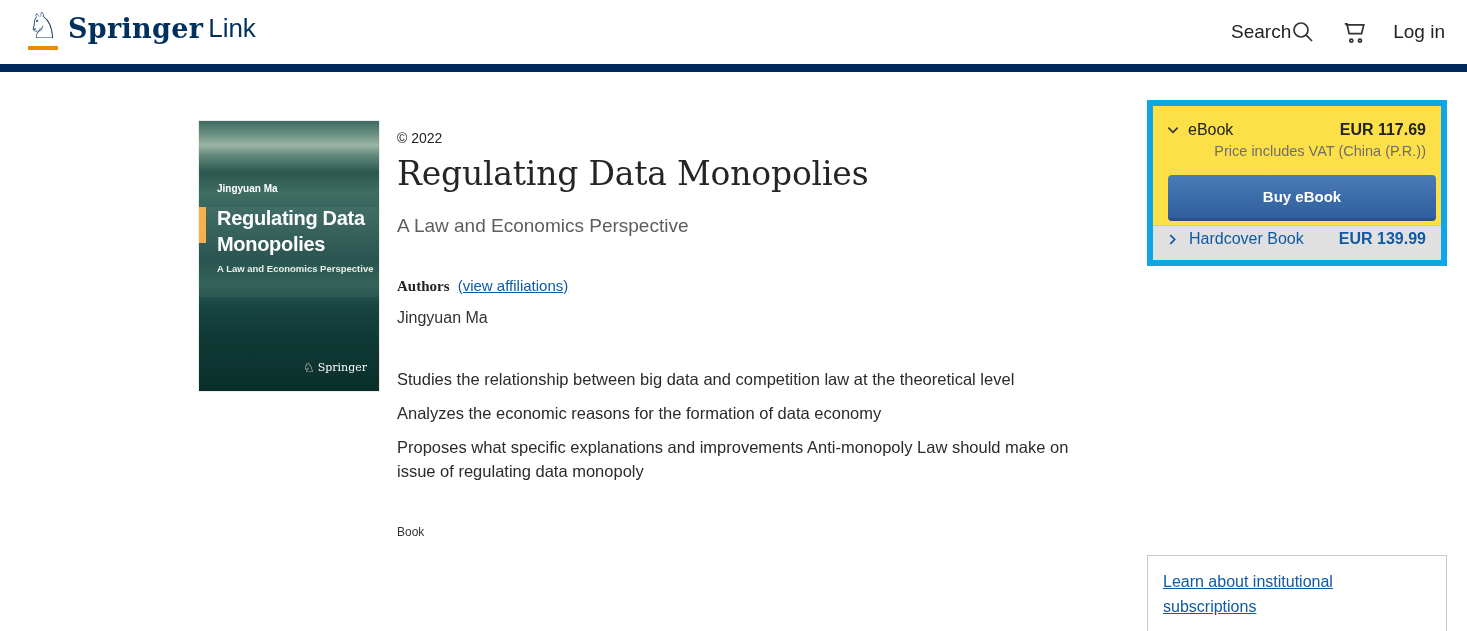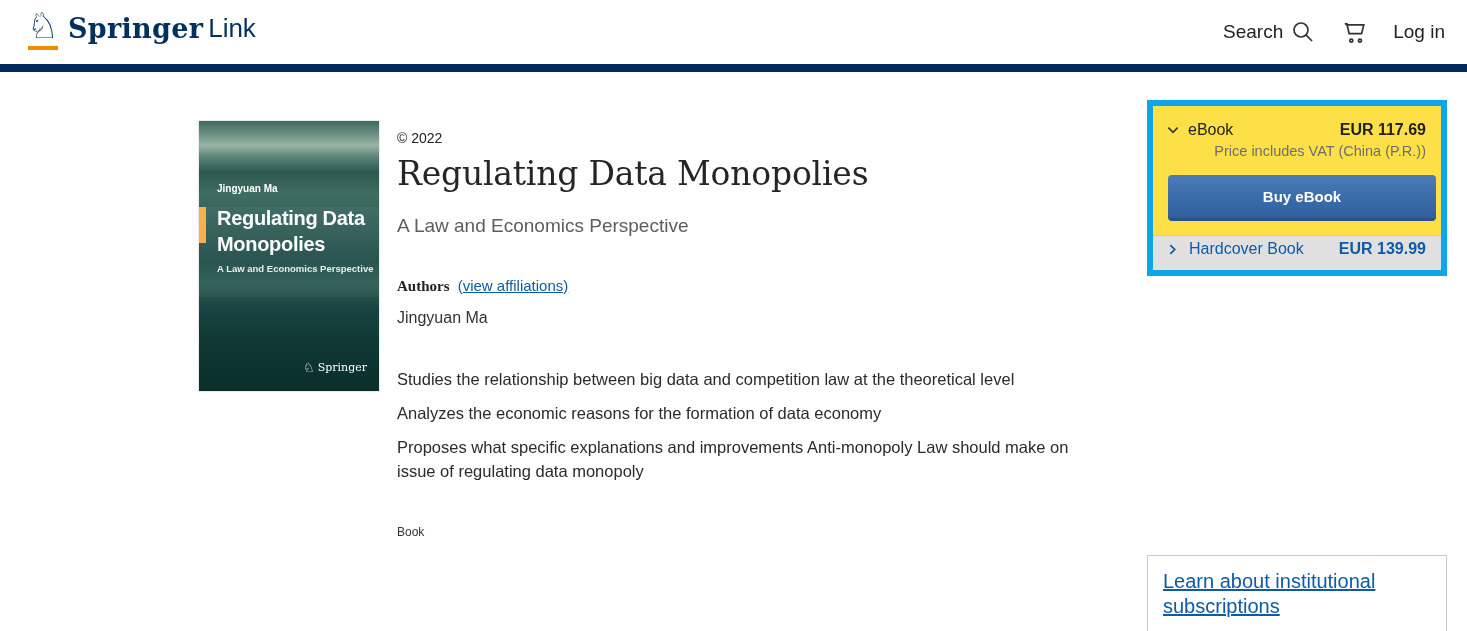--- a/index.html
+++ b/index.html
@@ -9,21 +9,21 @@
 
   
   .header { position:absolute; left:0; top:0; width:1467px; height:64px; background:#fff; }
   .logo { position:absolute; left:26px; top:6px; display:flex; align-items:center; cursor:pointer; }
   .logo-icon-wrap { position:relative; width:34px; margin-right:8px; text-align:center; }
   .logo-horse { font-size:36px; line-height:40px; color:#00305e; display:block; }
   .logo-underline { display:block; width:30px; height:4px; background:#f08c00; margin:0 auto; }
   .brand { font-family:"DejaVu Serif", serif; font-weight:bold; font-size:27px; color:#00305e; letter-spacing:0.3px; }
   .brand-suffix { font-size:26px; font-weight:300; color:#00305e; margin-left:5px; }
   .header-nav { position:absolute; right:22px; top:0; height:64px; display:flex; align-items:center; gap:26px; }
-  .nav-item { display:flex; align-items:center; gap:8px; font-size:19px; color:#222; cursor:pointer; }
+  .nav-item { display:flex; align-items:center; font-size:19px; color:#222; cursor:pointer; }
   .nav-icon { display:inline-flex; }
   .navy-bar { position:absolute; left:0; top:64px; width:1467px; height:8px; background:#002a5c; }
 
   
   .cover { position:absolute; left:199px; top:121px; width:180px; height:270px;
     background:linear-gradient(180deg,
       #3e6a60 0%, #6b9183 5%, #9ab4a4 9%, #5f877a 13%, #2c584f 19%,
       #406d61 27%, #34625b 35%, #2b5851 43%, #1e4b46 52%, #2b5b53 60%,
       #174340 70%, #103a35 80%, #0d3430 90%, #0a2f2b 100%);
     box-shadow:0 0 0 1px rgba(0,0,0,0.08); overflow:hidden; }
@@ -55,34 +55,34 @@
   .panel { position:absolute; left:1147px; top:100px; width:300px; background:#fde047;
     border:6px solid #0ea5e9; }
   .ebook-header { display:flex; align-items:center; padding:15px 15px 0 12px; cursor:pointer; }
   .chev-down { display:inline-flex; margin-right:7px; }
   .ebook-label { font-size:16px; color:#222; }
   .ebook-price { margin-left:auto; font-size:16px; font-weight:bold; color:#222; }
   .vat-note { text-align:right; padding:4px 15px 0 15px; font-size:14.5px; color:#6e6e6e; }
   .features { margin:22px 0 0 34px; padding-right:12px; }
   .features li { font-size:15px; color:#5f5f5f; line-height:22px; margin-bottom:7px; }
   .features li::marker { color:#333; }
-  .buy-btn { display:block; margin:16px 15px 14px 15px; width:268px; height:46px;
+  .buy-btn { display:block; margin:16px 15px 4px 15px; width:268px; height:46px;
     background:linear-gradient(180deg, #4a7cb6 0%, #3a6ba9 55%, #315f9d 100%);
     border:0; border-bottom:3px solid #2a5188; border-radius:4px;
     color:#fff; font-size:15px; font-weight:bold; font-family:"Liberation Sans", sans-serif; cursor:pointer; }
   .hardcover-row { display:flex; align-items:center; background:#e0e0e0; border-top:1px solid #c9c9c9;
     padding:4px 15px 12px 12px; cursor:pointer; }
   .chev-right { display:inline-flex; margin-right:9px; }
   .hardcover-label { font-size:16px; color:#0e5aa6; }
   .hardcover-price { margin-left:auto; font-size:16px; font-weight:bold; color:#0e5aa6; }
 
   
   .inst-box { position:absolute; left:1147px; top:555px; width:300px; height:100px;
     background:#fff; border:1px solid #c9c9c9; padding:13px 15px; }
-  .inst-link { font-size:20px; color:#0e5aa6; text-decoration:underline; line-height:25px;
+  .inst-link { font-size:16px; color:#0e5aa6; text-decoration:underline; line-height:25px;
     cursor:pointer; display:inline-block; max-width:230px; }
 </style>
 </head>
 <body>
 
 <div class="page">
 
   <div class="header">
     <div class="logo">
       <span class="logo-icon-wrap">

